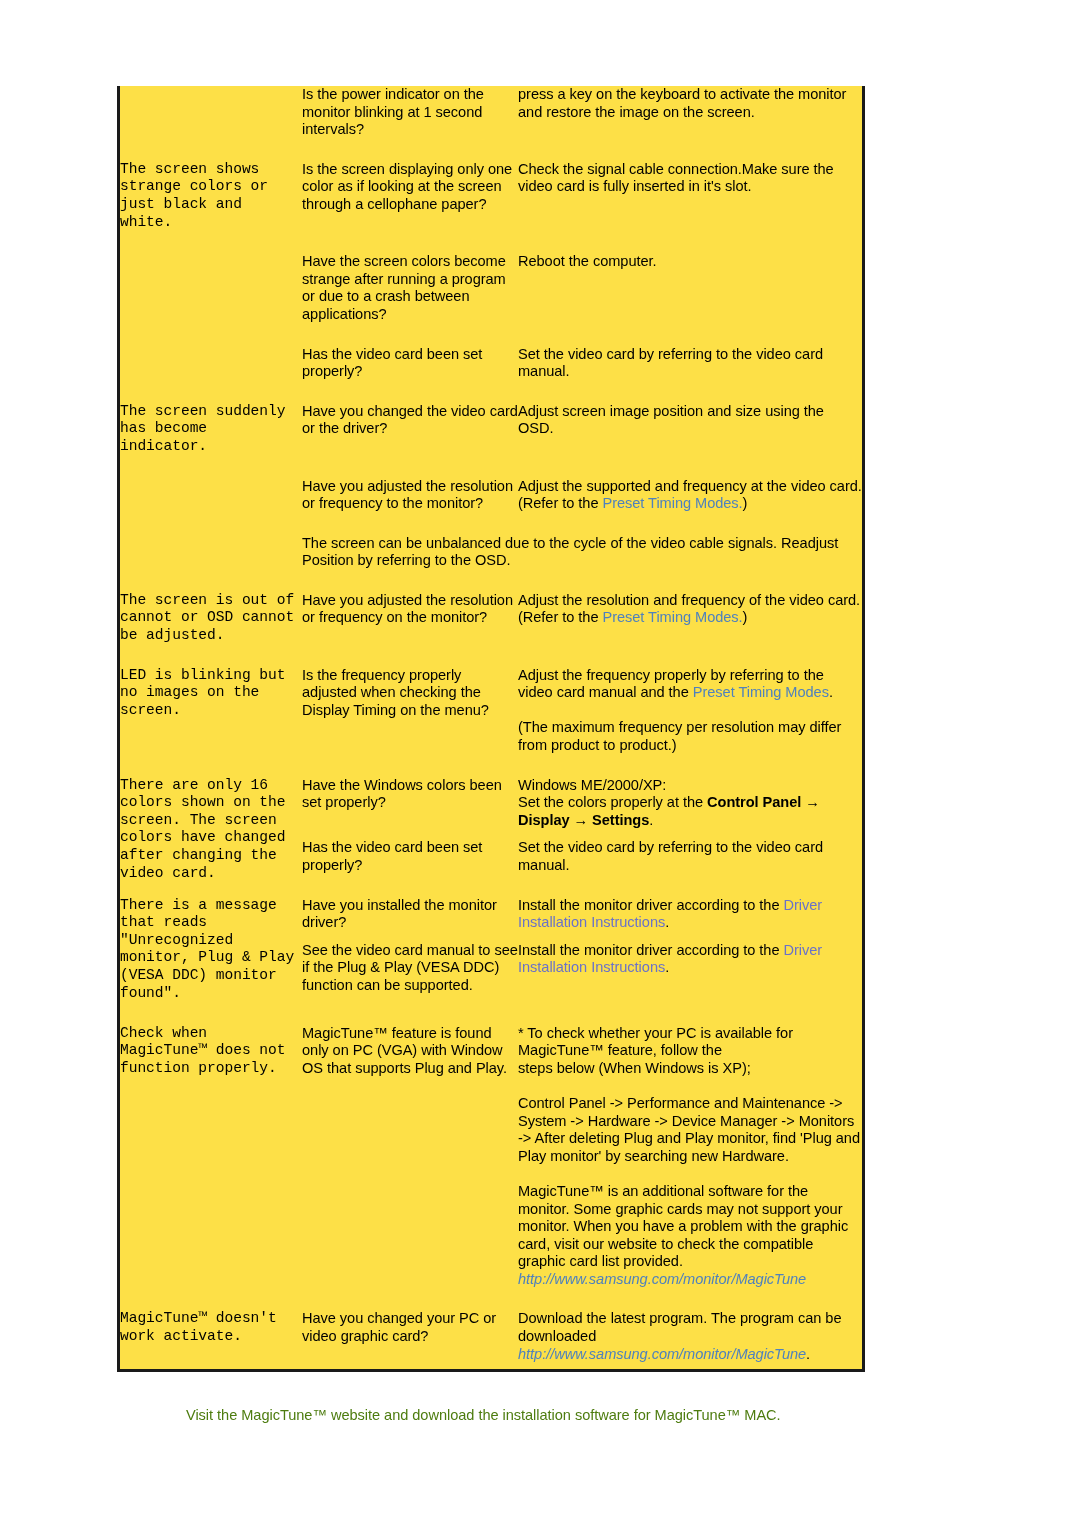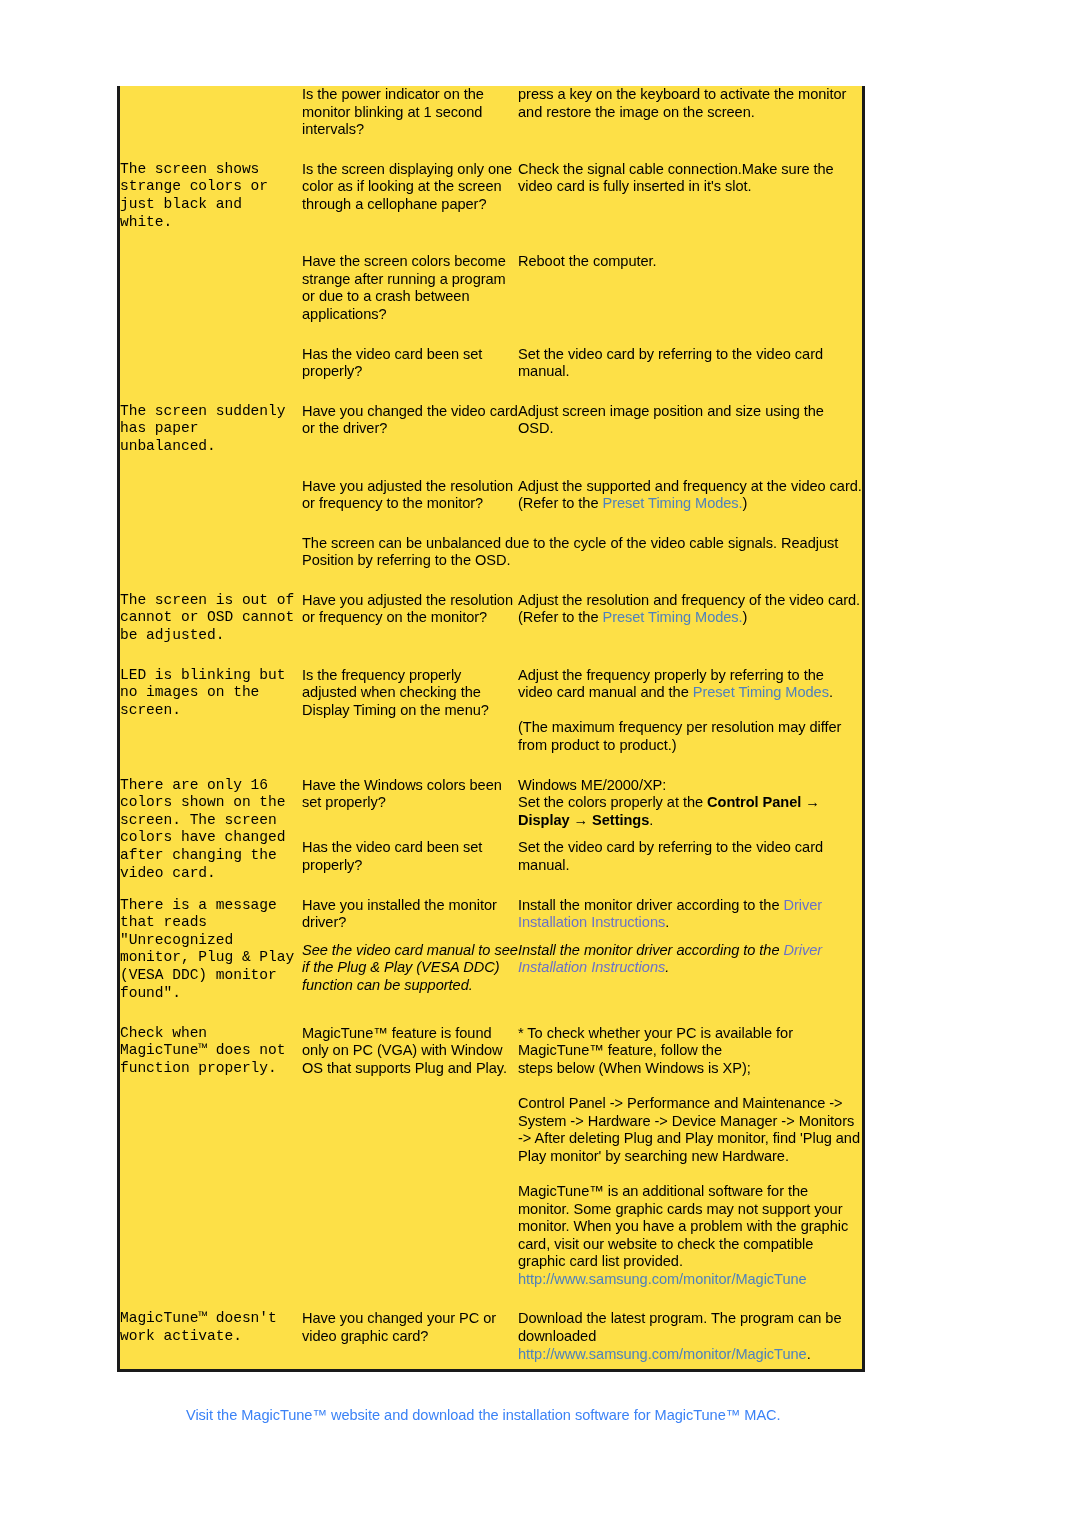--- a/index.html
+++ b/index.html
@@ -64,45 +64,46 @@
   td.c1 { padding-left: 12px; padding-right: 8px; font-family: Liberation Mono, monospace; }
   td.c2 { padding-left: 0px;  padding-right: 12px; }
   td.c3 { padding-left: 0px;  padding-right: 8px; }
 
   td.span { padding-left: 0px; padding-right: 8px; }
 
   
   tr.blk > td { padding-bottom: 14px; }
   tr.blk.tight > td { padding-bottom: 10px; }
   tr.blk.wide  > td { padding-bottom: 22px; }
-  tr.blk.xwide > td { padding-bottom: 30px; font-style: italic; }
+  tr.blk.xwide > td { padding-bottom: 30px; }
 
   .pad-top-first td { padding-top: 14px; }
 
   .lnk {
     color: #4f81bd;
     text-align: right;
   }
   .lnk.violet {
     color: #6a72c8;
   }
   .lnk.url {
     color: #4f81bd;
+    font-style: italic;
   }
   b, strong { font-weight: bold; }
   .gap { display: block; height: 17.6px; }
 
   #footnote {
     position: absolute;
     left: 186px;
     top: 1406px;
     width: 760px;
     font-size: 14.6px;
     line-height: 18px;
-    color: #3b82f6;
+    color: #4d7c0f;
     letter-spacing: -0.05px;
   }
 </style>
 </head>
 <body>
 
 <div id="page">
 
   <div id="tbl-wrap">
     <table class="tt">
@@ -131,21 +132,21 @@
           <td class="c3">Reboot the computer.</td>
         </tr>
 
         <tr class="blk wide">
           <td class="c1"></td>
           <td class="c2">Has the video card been set properly?</td>
           <td class="c3">Set the video card by referring to the video card manual.</td>
         </tr>
 
         <tr class="blk wide">
-          <td class="c1">The screen suddenly has paper unbalanced.</td>
+          <td class="c1">The screen suddenly has become indicator.</td>
           <td class="c2">Have you changed the video card or the driver?</td>
           <td class="c3">Adjust screen image position and size using the OSD.</td>
         </tr>
 
         <tr class="blk wide">
           <td class="c1"></td>
           <td class="c2">Have you adjusted the resolution or frequency to the monitor?</td>
           <td class="c3">
             <span>Adjust the supported and frequency at the video card.</span>
             <span>(Refer to the </span><span class="lnk">Preset Timing Modes.</span><span>)</span>

